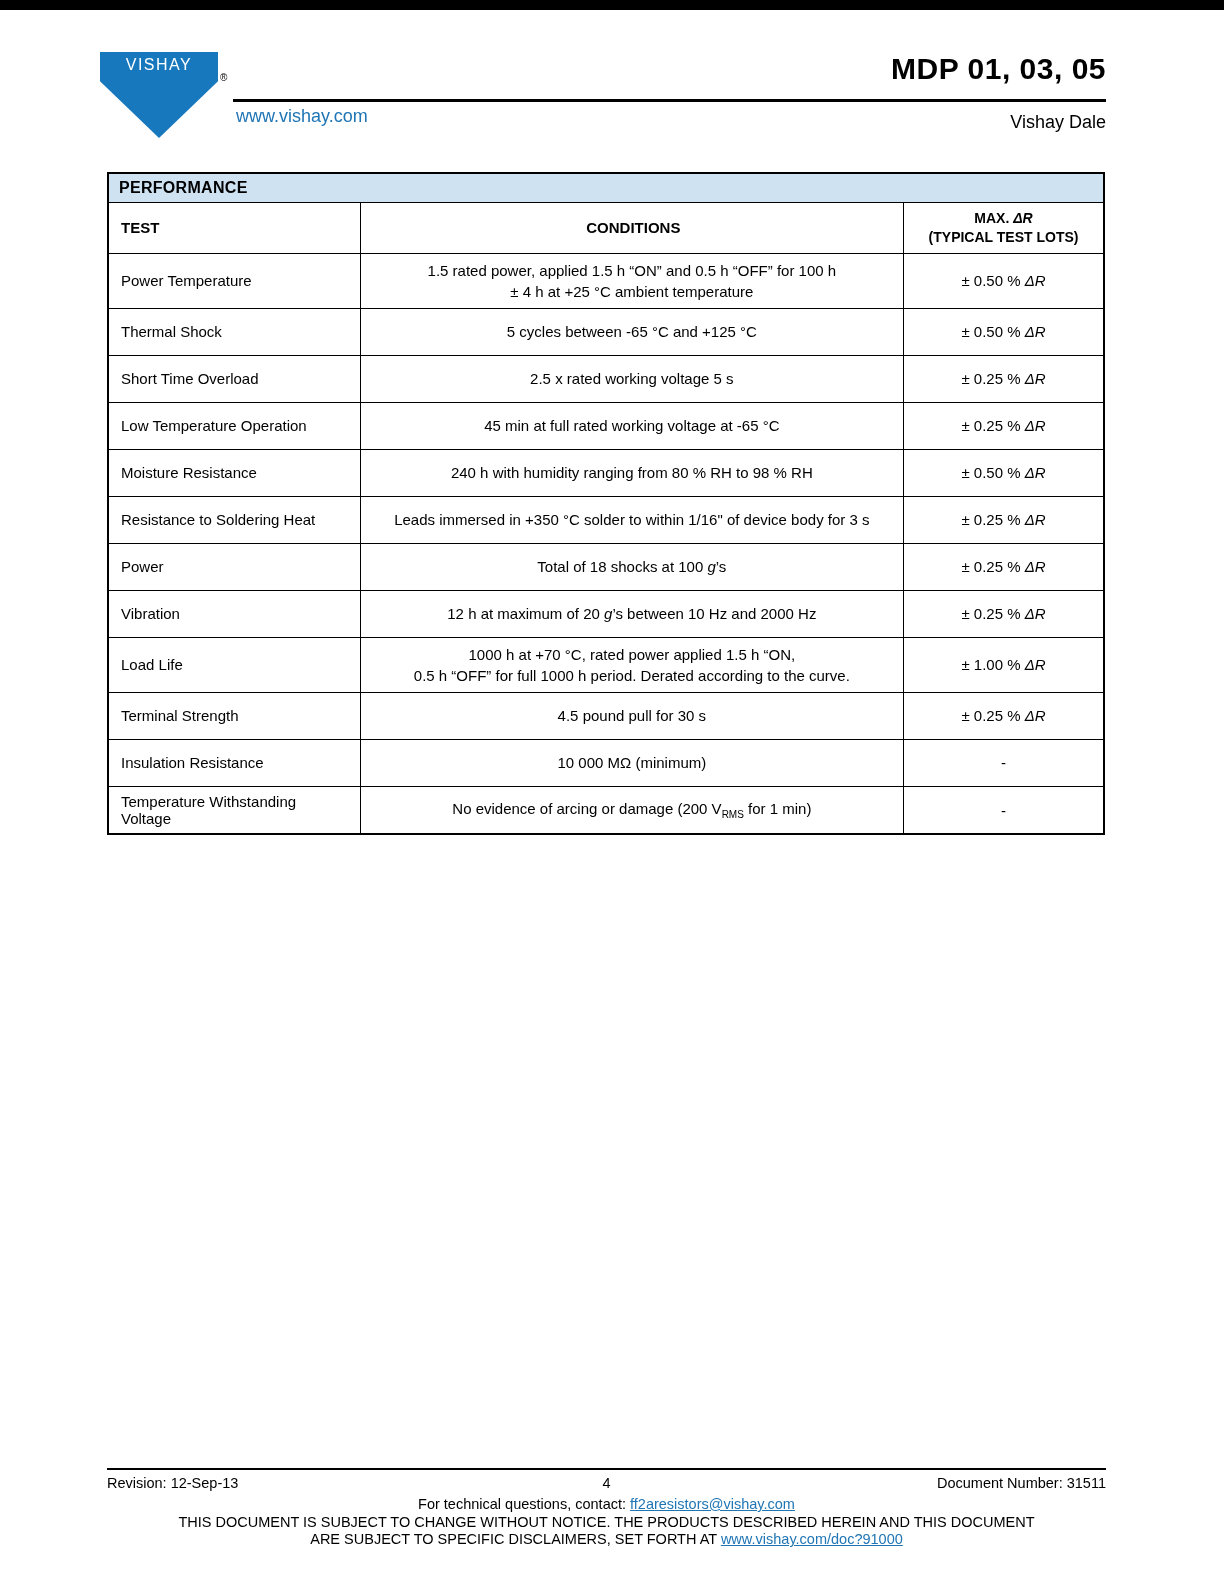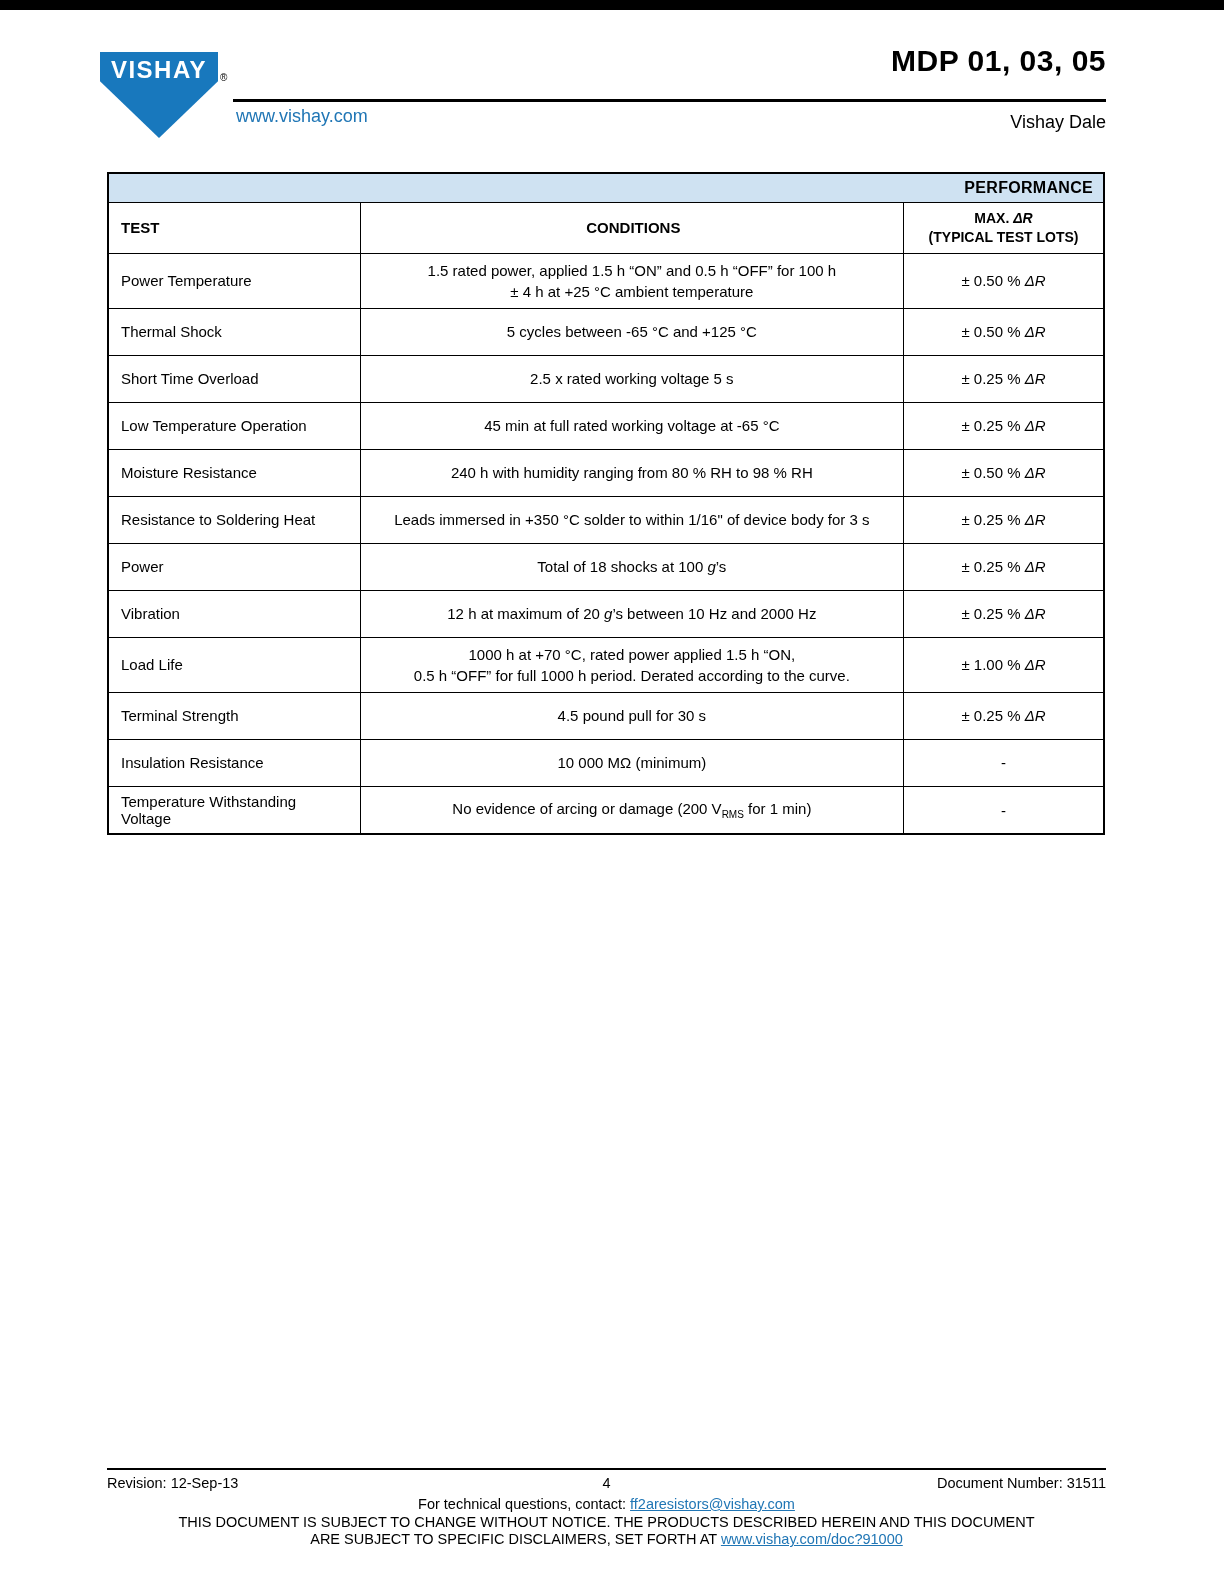--- a/index.html
+++ b/index.html
@@ -13,39 +13,39 @@
   .topbar { position: absolute; top: 0; left: 0; width: 100%; height: 10px; background: #000; }
 
   
   .logo-shape {
     position: absolute; left: 100px; top: 52px; width: 118px; height: 86px;
     background: #1878bd;
     clip-path: polygon(0 0, 100% 0, 100% 34%, 50% 100%, 0 34%);
   }
   .logo-word {
     position: absolute; top: 4px; left: 0; width: 100%; text-align: center;
-    color: #fff; font-weight: bold; font-size: 24px; letter-spacing: 1.5px;
+    color: #fff; font-weight: normal; font-size: 16px; letter-spacing: 1.5px;
   }
   .logo-reg { position: absolute; left: 220px; top: 72px; font-size: 10px; color: #000; }
   .site-link {
     position: absolute; left: 236px; top: 106px;
     font-size: 18px; color: #2076b5; text-decoration: none;
   }
   .part-title {
-    position: absolute; right: 118px; top: 44px;
+    position: absolute; right: 118px; top: 52px;
     font-size: 30px; font-weight: bold; letter-spacing: 0.5px; text-align: right;
   }
   .header-rule { position: absolute; left: 233px; right: 118px; top: 99px; height: 3px; background: #000; }
   .division { position: absolute; right: 118px; top: 112px; font-size: 18px; text-align: right; }
 
   
   .perf { position: absolute; left: 107px; top: 172px; width: 998px; border: 2px solid #000; background: #fff; }
   .perf-title {
     background: #cfe2f2; border-bottom: 1px solid #000;
-    font-weight: bold; font-size: 16px; padding: 5px 10px; letter-spacing: 0.3px; text-align: right;
+    font-weight: bold; font-size: 16px; padding: 5px 10px; letter-spacing: 0.3px;
   }
   table.perf-table { width: 100%; border-collapse: collapse; font-size: 15px; }
   .perf-table th, .perf-table td {
     border-right: 1px solid #000; border-bottom: 1px solid #000;
     padding: 6px 12px; vertical-align: middle;
   }
   .perf-table th:last-child, .perf-table td:last-child { border-right: none; }
   .perf-table tbody tr:last-child td { border-bottom: none; }
   .perf-table thead th { height: 50px; font-weight: bold; }
   th.test-h { text-align: left; font-size: 15px; }

